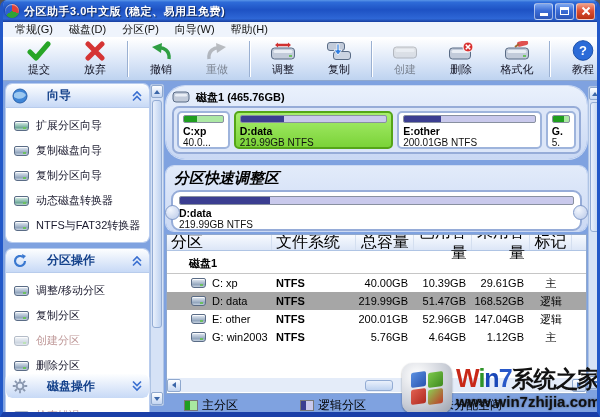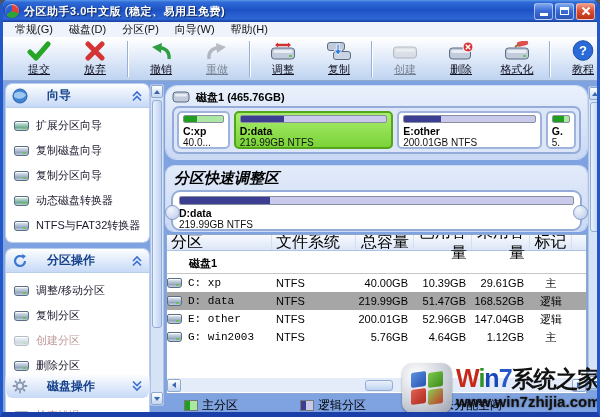--- a/index.html
+++ b/index.html
@@ -29,21 +29,21 @@
   .menubar { position:absolute; left:0; top:22px; width:594px; height:16px; background:#EFF4FC;
     border-bottom:1px solid #FFFFFF; display:flex; align-items:center; padding-left:4px; }
   .menu-item { font-size:11px; color:#111; padding:0 8px; }
 
   
   .toolbar { position:absolute; left:0; top:38px; width:594px; height:43px;
     background:linear-gradient(180deg,#FFFFFF,#DCE7F8 55%,#BED3F0);
     border-bottom:1px solid #8FA8CE; display:flex; align-items:center; padding-left:8px; overflow:hidden; }
   .tb-btn { width:56px; flex:none; display:flex; flex-direction:column; align-items:center; gap:1px; }
   .tb-btn .ic { height:20px; display:flex; align-items:flex-end; }
-  .tb-label { font-size:11px; color:#101020; white-space:nowrap;text-decoration:underline; }
+  .tb-label { font-size:11px; color:#101020; white-space:nowrap; }
   .tb-btn.disabled { opacity:.45; filter:grayscale(.8); }
   .tb-sep { flex:none; width:2px; height:36px; border-left:1px solid #9AB0D2; border-right:1px solid #fff; margin:0 4px; }
 
   
   #content { position:absolute; left:0; top:81px; width:594px; height:331px; background:#7FA2E0; }
 
   
   .sidebar { position:absolute; left:3px; top:3px; width:143px; height:322px; }
   .sd-panel { border-radius:6px; margin-bottom:7px; overflow:hidden;
     box-shadow:0 0 0 1px rgba(255,255,255,.45); }
@@ -70,21 +70,21 @@
   .tri-up { width:0; height:0; border-left:3px solid transparent; border-right:3px solid transparent; border-bottom:4px solid #3B66A8; }
   .tri-down { width:0; height:0; border-left:3px solid transparent; border-right:3px solid transparent; border-top:4px solid #3B66A8; }
   .tri-left { width:0; height:0; border-top:3px solid transparent; border-bottom:3px solid transparent; border-right:4px solid #3B66A8; }
   .tri-right { width:0; height:0; border-top:3px solid transparent; border-bottom:3px solid transparent; border-left:4px solid #3B66A8; }
   .sb-thumb { position:absolute; left:1px; width:10px; border-radius:3px;
     background:linear-gradient(90deg,#EAF1FC,#BED2F0); border:1px solid #93ACD4; }
 
   
   .main { position:absolute; left:163px; top:3px; width:421px; }
 
-  .disk-panel { position:absolute; top:2px; left:0; width:421px; height:73px; border-radius:11px;
+  .disk-panel { position:absolute; top:2px; left:0; width:421px; height:73px; border-radius:19px;
     background:linear-gradient(180deg,#EAF1FC,#C9D8F4); box-shadow:0 0 0 1px rgba(255,255,255,.6); padding:3px 6px; }
   .disk-title-row { display:flex; align-items:center; gap:6px; height:16px; }
   .disk-title { font-size:11px; font-weight:bold; color:#000; }
   .blocks-wrap { margin-top:1px; height:48px; border:2px solid #96ACD8; border-radius:7px;
     background:#DCE6F8; display:flex; gap:4px; padding:3px; }
   .pblock { border-radius:5px; border:2px solid #9EB4DC; background:#fff; padding:1px 4px; overflow:hidden; }
   .pblock.sel { background:linear-gradient(180deg,#A8EE6E,#7BD338); border-color:#55A518; }
   .ubar { height:8px; border:1px solid #8890A0; border-radius:2px; overflow:hidden; margin:1px 0 2px; }
   .ubar i { display:block; height:100%; }
   .u-green { background:#ACE8A4; } .u-green i { background:#1F9E1F; }
@@ -106,23 +106,23 @@
     border:1px solid #8FA8CE; overflow:hidden; }
   .thead { display:flex; height:16px; background:linear-gradient(180deg,#F7FAFE,#DCE6F7);
     border-bottom:1px solid #AFC4E4; font-size:16px; color:#000; align-items:center; }
   .thead span { border-right:1px solid #D4DFF0; height:100%; display:flex; align-items:center; padding:0 4px; }
   .c-name { width:105px; } .c-fs { width:84px; } .c-num { width:58px; justify-content:flex-end; text-align:right; }
   .c-flag { width:42px; justify-content:center; text-align:center; }
   .tgroup { height:20px; display:flex; align-items:center; font-size:11px; font-weight:bold; color:#000;
     padding-left:22px; border-bottom:1px solid #C6C6C6; margin-top:3px; }
   .trow { display:flex; align-items:center; height:18px; font-size:11px; color:#000; }
   .trow.sel { background:#A6A6A6; }
-  .trow .c-name { display:flex; align-items:center; gap:6px; padding-left:0;font-family:Liberation Mono, monospace; }
+  .trow .c-name { display:flex; align-items:center; gap:6px; padding-left:24px; }
   .trow .c-num { display:flex; padding-right:6px; }
-  .trow .c-fs { display:flex; padding-left:4px; }
+  .trow .c-fs { display:flex; padding-left:4px;font-weight:bold; }
   .trow .c-flag { display:flex; }
 
   .hscroll { position:absolute; left:0; bottom:1px; width:419px; height:14px; background:#E4ECF9; display:flex; align-items:center; }
   .hs-btn { width:14px; height:13px; background:linear-gradient(180deg,#FDFEFF,#C4D6F2); border:1px solid #8FA8CE;
     border-radius:2px; display:flex; align-items:center; justify-content:center; flex:none; }
   .hs-track { flex:1; position:relative; height:13px; }
   .hs-thumb { position:absolute; top:1px; left:47%; width:28px; height:11px; border-radius:3px;
     background:linear-gradient(180deg,#EAF1FC,#BED2F0); border:1px solid #93ACD4; }
 
   

